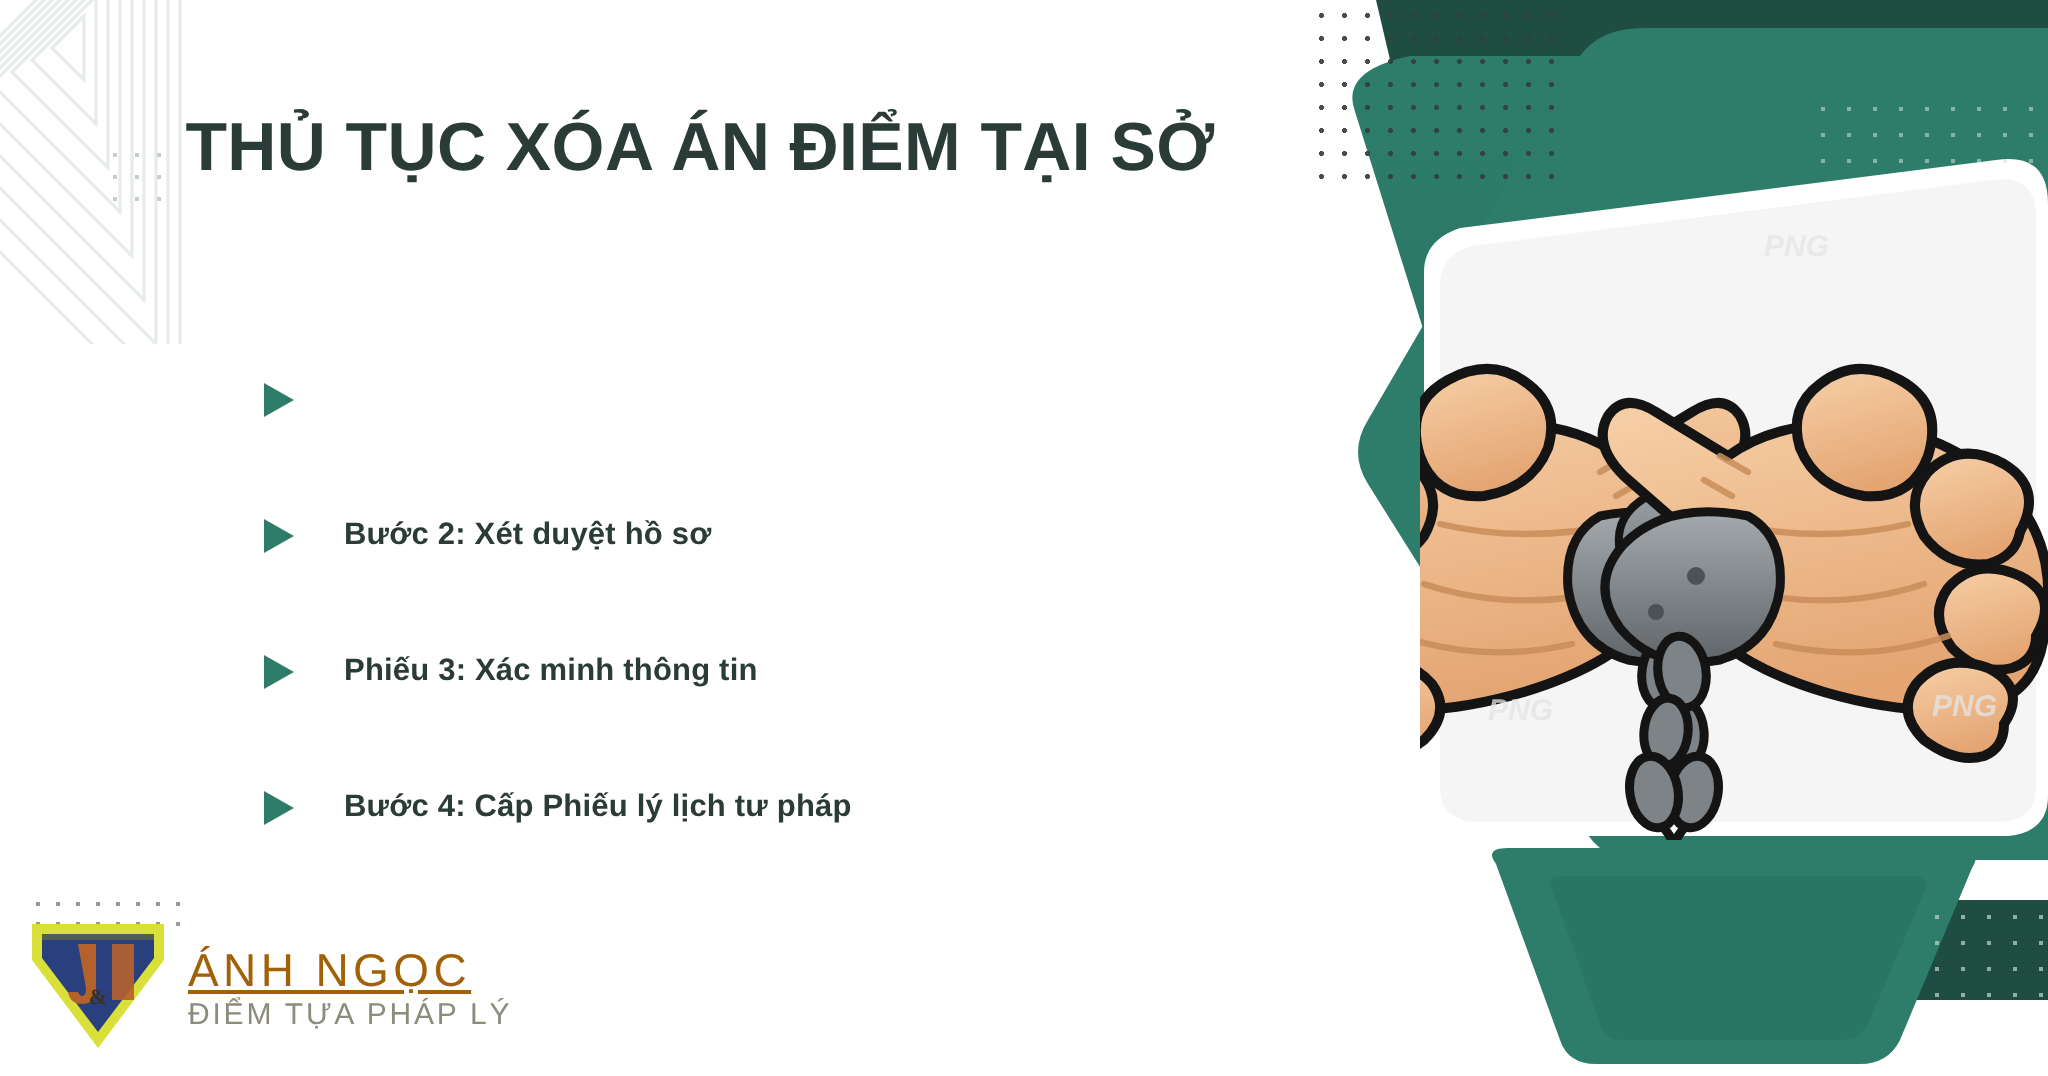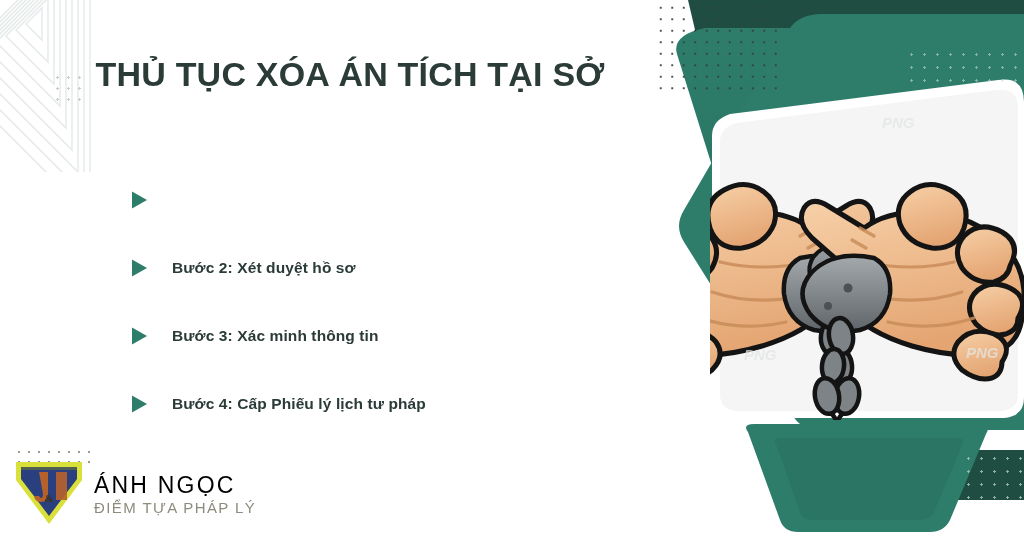--- a/index.html
+++ b/index.html
@@ -123,22 +123,23 @@
   .logo-text {
     margin-left: 4px;
     display: flex;
     flex-direction: column;
     justify-content: center;
     padding-top: 6px;
   }
   .logo-name {
     font-size: 23px;
     letter-spacing: 2.2px;
-    color: #000000;
+    color: #a16207;
     line-height: 1.05;
+    text-decoration: underline;
   }
   .logo-tag {
     font-size: 15px;
     letter-spacing: 1.4px;
     color: #8d8b7c;
     line-height: 1.15;
     margin-top: 2px;
   }
 </style>
 </head>
@@ -284,21 +285,21 @@
 
     <path d="M98 432 Q92 424 104 424 L330 424 Q342 424 336 434 L300 520 Q294 532 280 532 L148 532 Q134 532 130 520 Z" fill="#2e7d6b"></path>
     <path d="M126 444 Q122 438 132 438 L306 438 Q316 438 312 446 L284 512 Q280 520 270 520 L162 520 Q152 520 150 512 Z" fill="#2a7563"></path>
   </svg>
 
   <div class="dotgrid dg-topmid"></div>
   <div class="dotgrid dg-topright"></div>
   <div class="dotgrid dg-botright"></div>
 
   <div class="headline">
-    <span>THỦ TỤC XÓA ÁN TÍCH TẠI SỞ</span>
+    <span>THỦ TỤC XÓA ÁN ĐIỂM TẠI SỞ</span>
   </div>
 
   <div class="steps">
 
     <div class="step">
       <span class="step-arrow">
         <svg viewBox="0 0 22 22" width="22" height="22">
             <path d="M4 2.5 L19 11 L4 19.5 Z" fill="#2e7d6b"></path>
           </svg>
       </span>
@@ -312,21 +313,21 @@
       </span>
       <span class="step-label">Bước 2: Xét duyệt hồ sơ</span>
     </div>
 
     <div class="step">
       <span class="step-arrow">
         <svg viewBox="0 0 22 22" width="22" height="22">
             <path d="M4 2.5 L19 11 L4 19.5 Z" fill="#2e7d6b"></path>
           </svg>
       </span>
-      <span class="step-label">Bước 3: Xác minh thông tin</span>
+      <span class="step-label">Phiếu 3: Xác minh thông tin</span>
     </div>
 
     <div class="step">
       <span class="step-arrow">
         <svg viewBox="0 0 22 22" width="22" height="22">
             <path d="M4 2.5 L19 11 L4 19.5 Z" fill="#2e7d6b"></path>
           </svg>
       </span>
       <span class="step-label">Bước 4: Cấp Phiếu lý lịch tư pháp</span>
     </div>

